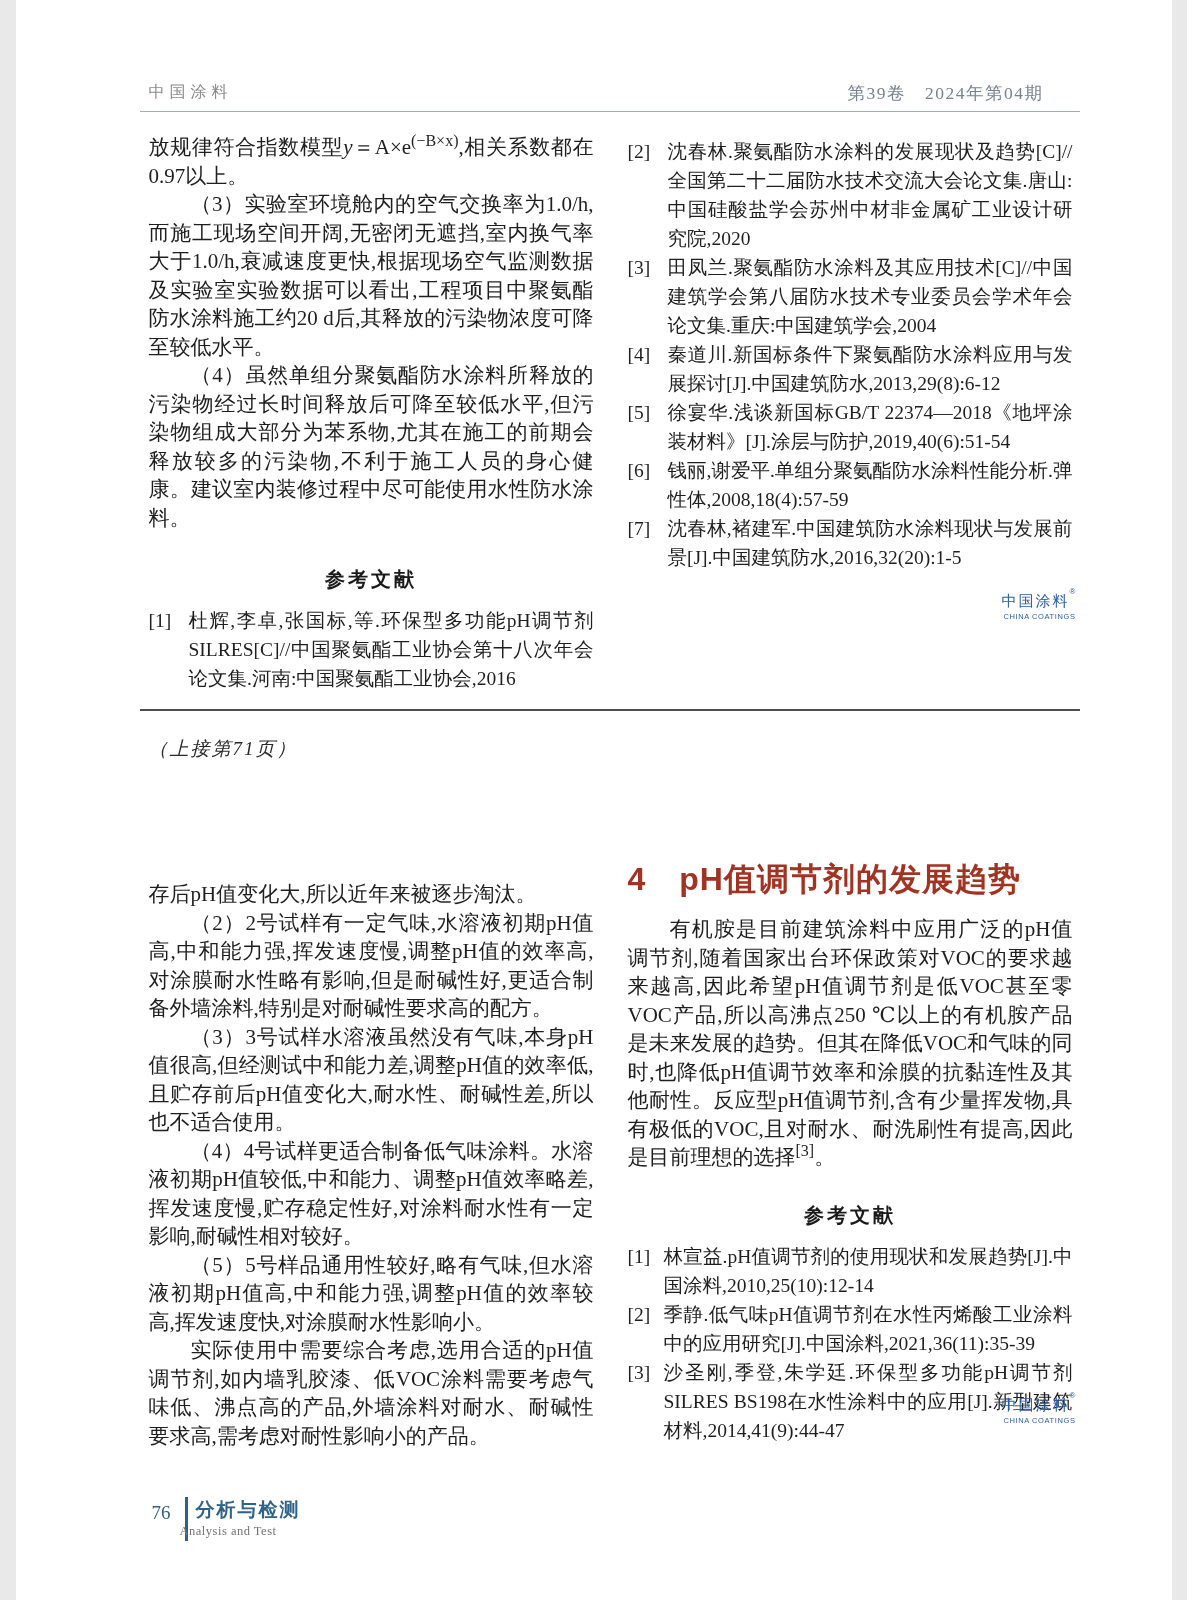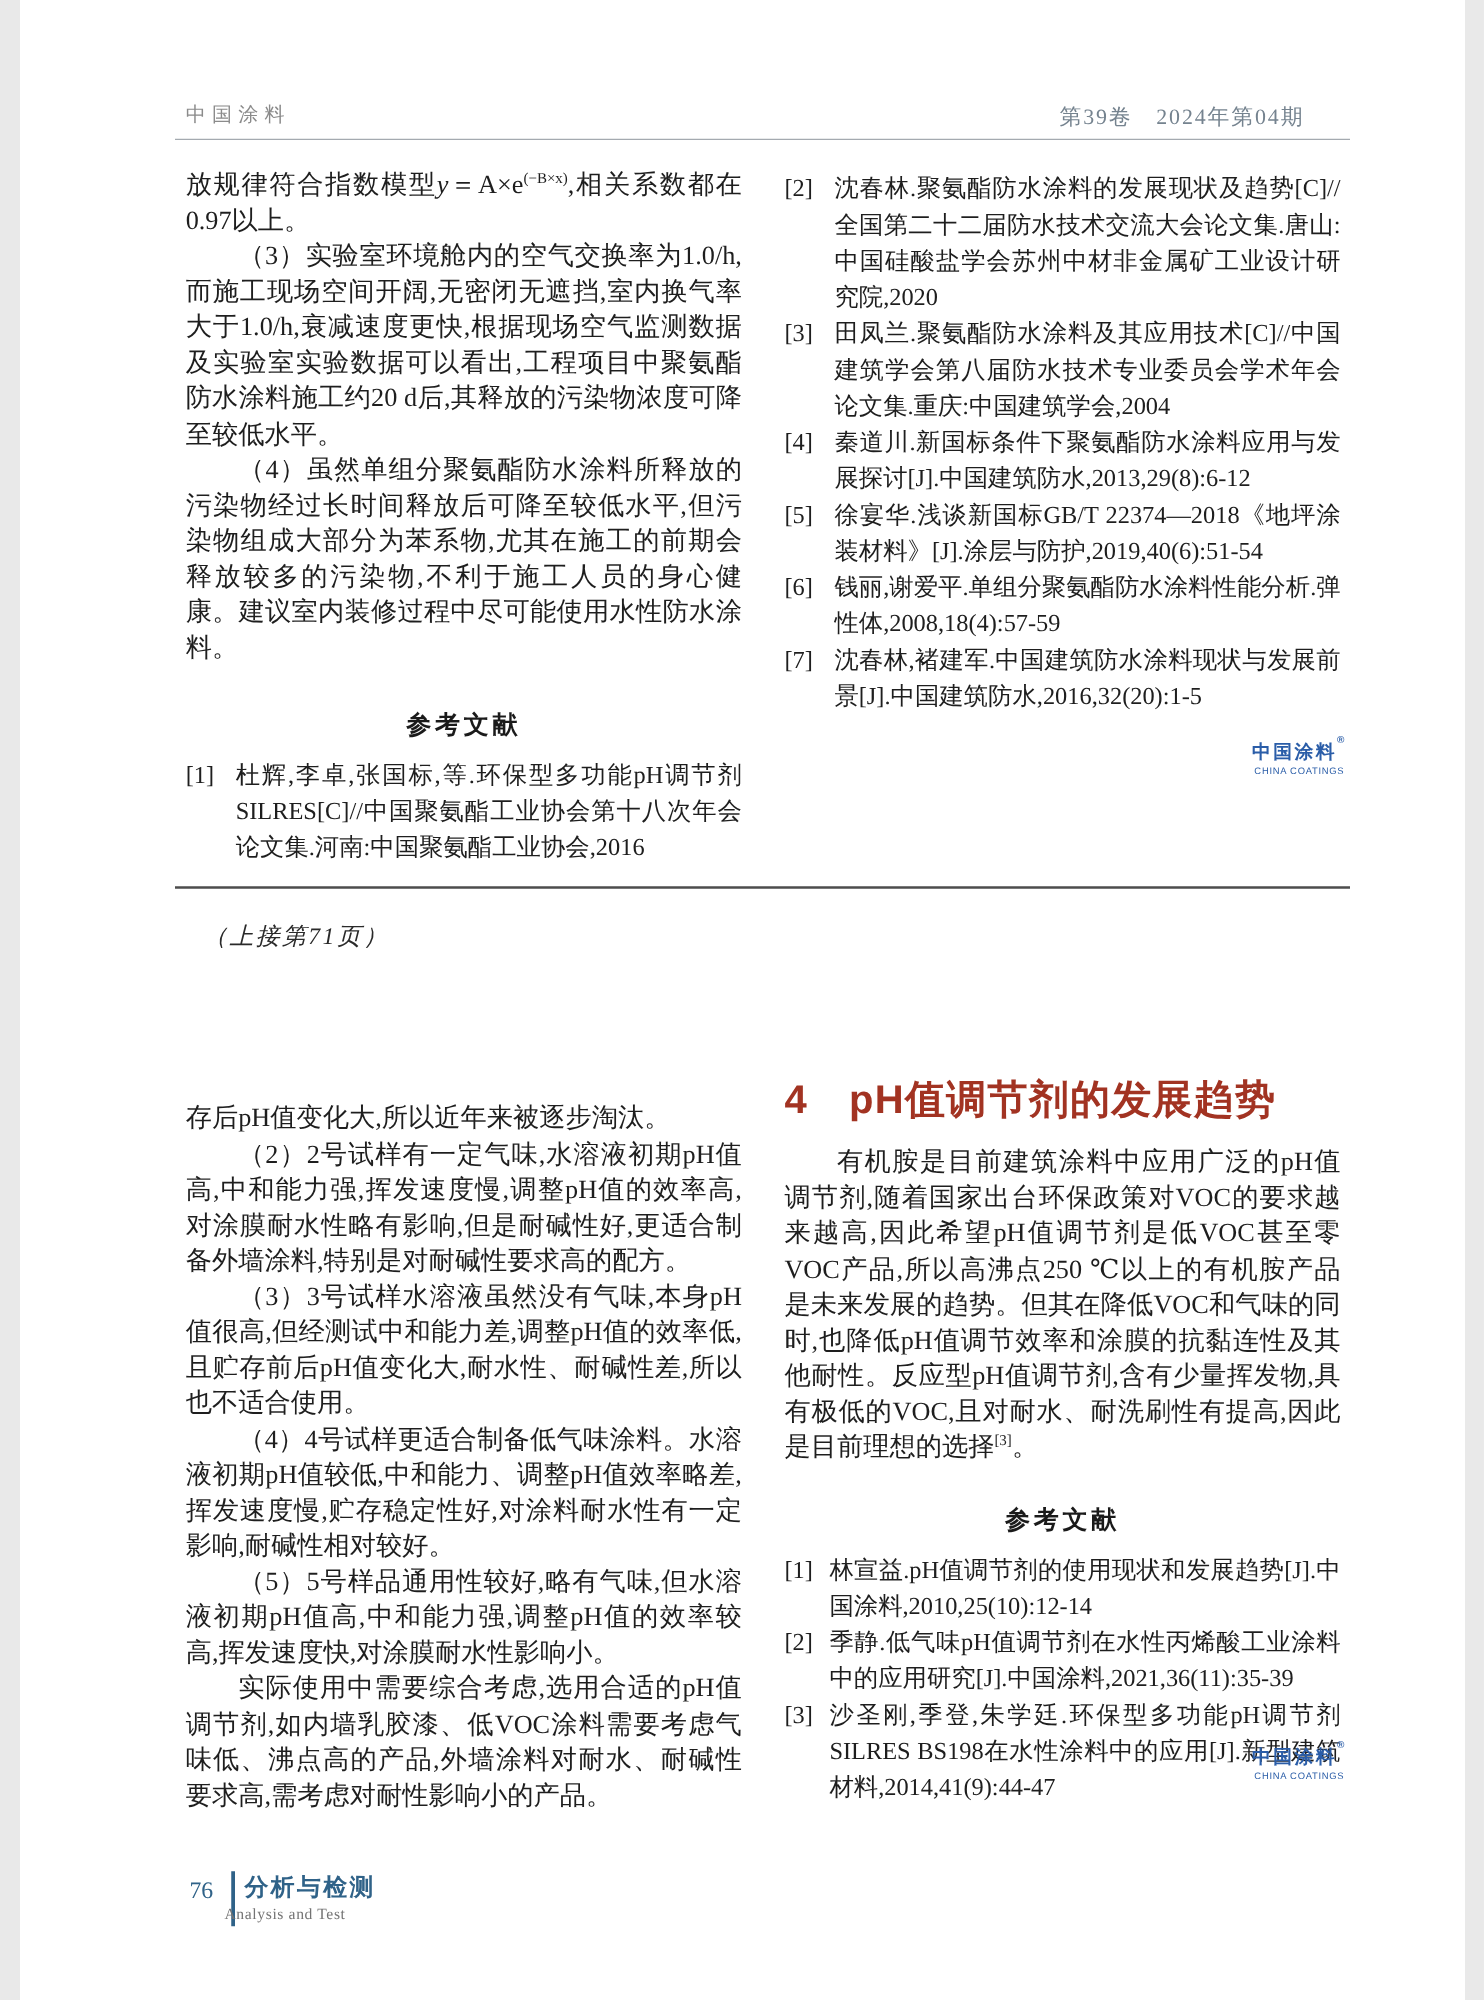--- a/index.html
+++ b/index.html
@@ -27,21 +27,21 @@
   
   .col { position:absolute; width:445px; text-align:justify; }
   .a1-left  { left:133px; top:133px; }
   .a1-right { left:612px; top:137px; }
   .a2-left  { left:133px; top:880px; }
   .a2-right { left:612px; top:858px; }
 
   .col p { margin:0; font-size:21px; line-height:28.5px; }
   .col p.indent { text-indent:2em; }
   .var-italic { font-style:italic; }
-  sup.f-sup { font-size:12px; line-height:0; vertical-align:super; }
+  sup.f-sup { font-size:16px; line-height:0; vertical-align:super; }
 
   
   .refs-heading {
     font-size:20px; font-weight:bold; text-align:center; letter-spacing:3px;
     font-family:"Liberation Sans","DejaVu Sans",sans-serif;
     margin:34px 0 13px 0; color:#1a1a1a;
   }
   .a2-right .refs-heading { margin-top:30px; }
   .ref { display:flex; font-size:19.5px; line-height:29px; }
   .ref .ref-marker { flex:none; width:40px; }
@@ -54,32 +54,32 @@
     font-family:"Liberation Sans","DejaVu Sans",sans-serif;
     margin:0 0 13px 0;
   }
 
   
   .divider {
     position:absolute; left:124px; top:709px; width:940px; height:2px;
     background:#4d4d4d;
   }
   .continuation {
-    position:absolute; left:147px; top:736px;
+    position:absolute; left:133px; top:736px;
     font-size:19px; font-style:italic; letter-spacing:2px; color:#2a2a2a;
   }
 
   
   .logo {
     position:absolute; width:84px; text-align:center;
     font-family:"Liberation Sans","DejaVu Sans",sans-serif; color:#2a5da8;
   }
   .logo-1 { left:982px; top:592px; }
   .logo-2 { left:982px; top:1396px; }
-  .logo .logo-cn { font-size:15px; font-weight:bold; letter-spacing:2px; white-space:nowrap; }
+  .logo .logo-cn { font-size:15px; font-weight:normal; letter-spacing:2px; white-space:nowrap; }
   .logo .logo-reg { font-size:8px; vertical-align:top; line-height:0; }
   .logo .logo-en { font-size:7.5px; font-weight:normal; letter-spacing:0.6px; margin-top:1px; white-space:nowrap; }
 
   
   .footer-num {
     position:absolute; left:136px; top:1502px;
     font-size:19px; color:#2f6288;
   }
   .footer-bar {
     position:absolute; left:169px; top:1497px; width:3.5px; height:44px;

